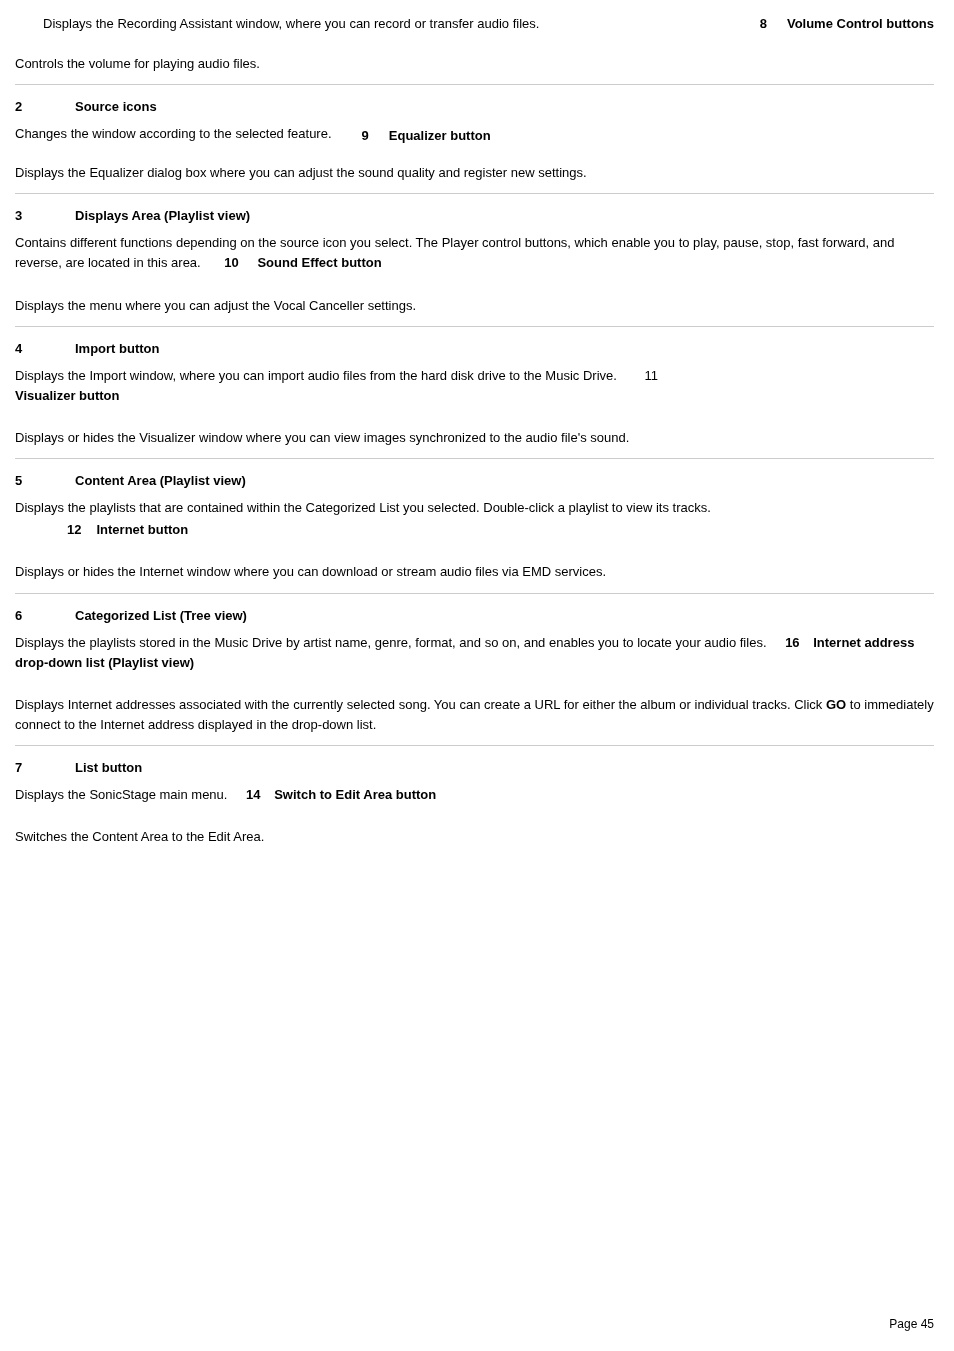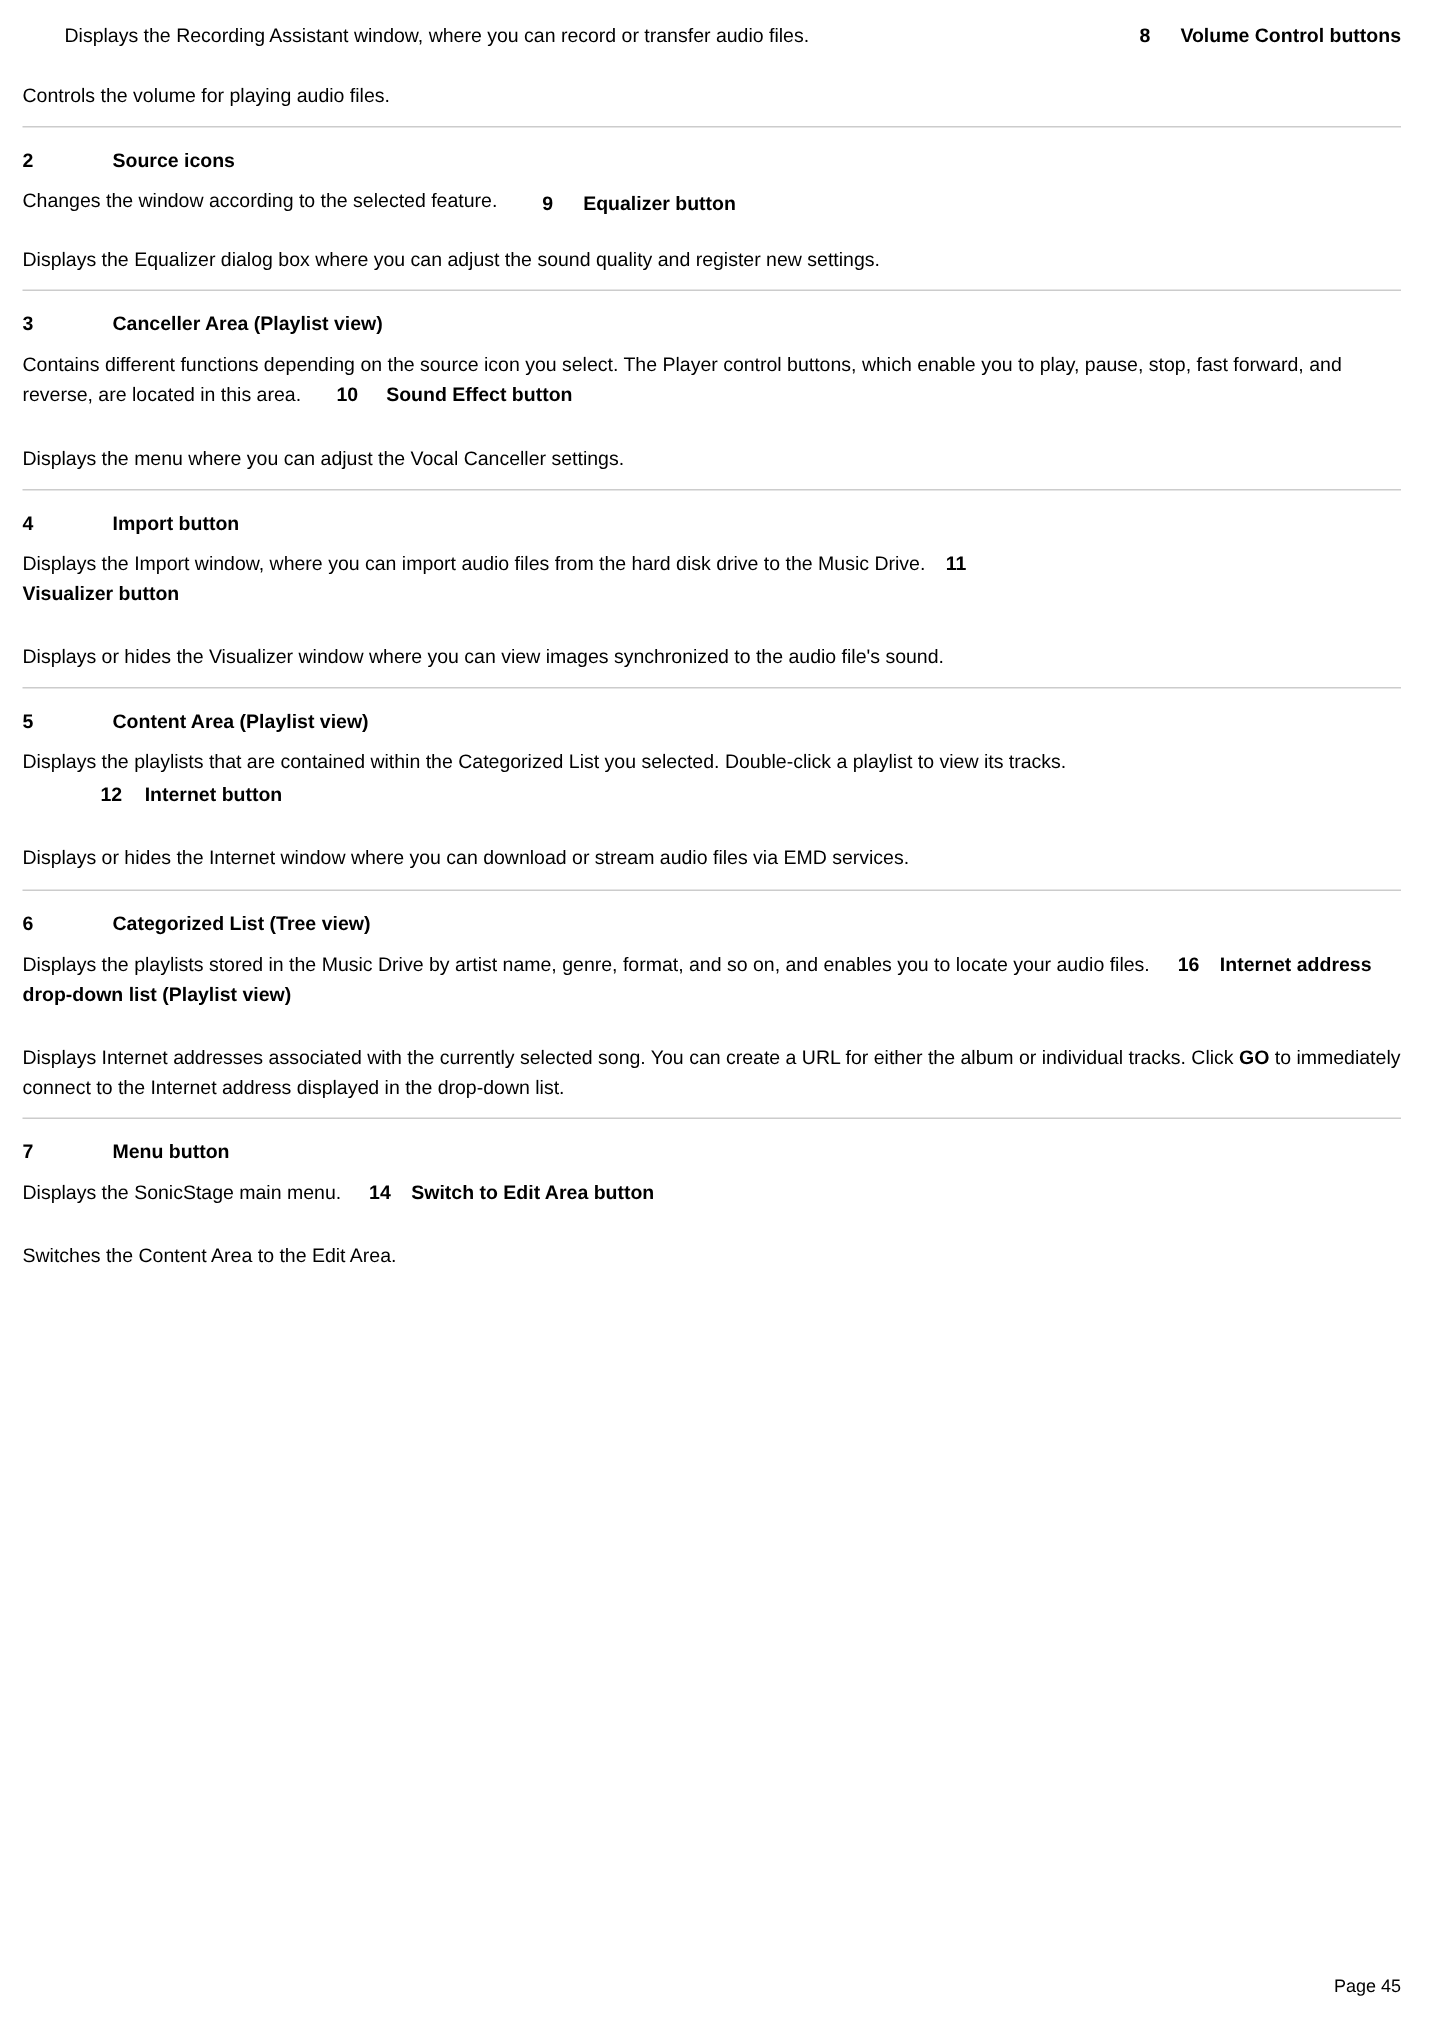--- a/index.html
+++ b/index.html
@@ -88,21 +88,21 @@
 </div>
 
 <div style="height:8px;"></div>
 
 <p class="body-paragraph">Displays the Equalizer dialog box where you can adjust the sound quality and register new settings.</p>
 
 <hr class="divider">
 
 <div class="header-row">
   <span class="num-col">3</span>
-  <span class="title-col">Canceller Area (Playlist view)</span>
+  <span class="title-col">Displays Area (Playlist view)</span>
 </div>
 
 <div style="height:8px;"></div>
 
 <div style="line-height:1.55; margin-bottom:8px;">
   <span>Contains different functions depending on the source icon you select. The Player control buttons, which enable you to play, pause, stop, fast forward, and reverse, are located in this area.</span>
   <span style="font-weight:bold; margin-left:20px; margin-right:15px;text-align:right;">10</span>
   <span style="font-weight:bold;">Sound Effect button</span>
 </div>
 
@@ -114,21 +114,21 @@
 
 <div class="header-row">
   <span class="num-col">4</span>
   <span class="title-col">Import button</span>
 </div>
 
 <div style="height:8px;"></div>
 
 <div style="line-height:1.55; margin-bottom:8px;">
   <span>Displays the Import window, where you can import audio files from the hard disk drive to the Music Drive.</span>
-  <span style="font-weight:bold; margin-left:10px; margin-right:5px;">11</span>
+  <span style="font-weight:normal; margin-left:24px; margin-right:5px;">11</span>
   <br>
   <span style="font-weight:bold;">Visualizer button</span>
 </div>
 
 <div style="height:8px;"></div>
 
 <p class="body-paragraph">Displays or hides the Visualizer window where you can view images synchronized to the audio file's sound.</p>
 
 <hr class="divider">
 
@@ -167,21 +167,21 @@
 </div>
 
 <div style="height:8px;"></div>
 
 <p class="body-paragraph">Displays Internet addresses associated with the currently selected song. You can create a URL for either the album or individual tracks. Click <strong>GO</strong> to immediately connect to the Internet address displayed in the drop-down list.</p>
 
 <hr class="divider">
 
 <div class="header-row">
   <span class="num-col">7</span>
-  <span class="title-col">Menu button</span>
+  <span class="title-col">List button</span>
 </div>
 
 <div style="height:8px;"></div>
 
 <div style="line-height:1.55; margin-bottom:8px;">
   <span>Displays the SonicStage main menu.</span>
   <span style="font-weight:bold; margin-left:15px; margin-right:10px;">14</span>
   <span style="font-weight:bold;">Switch to Edit Area button</span>
 </div>
 

